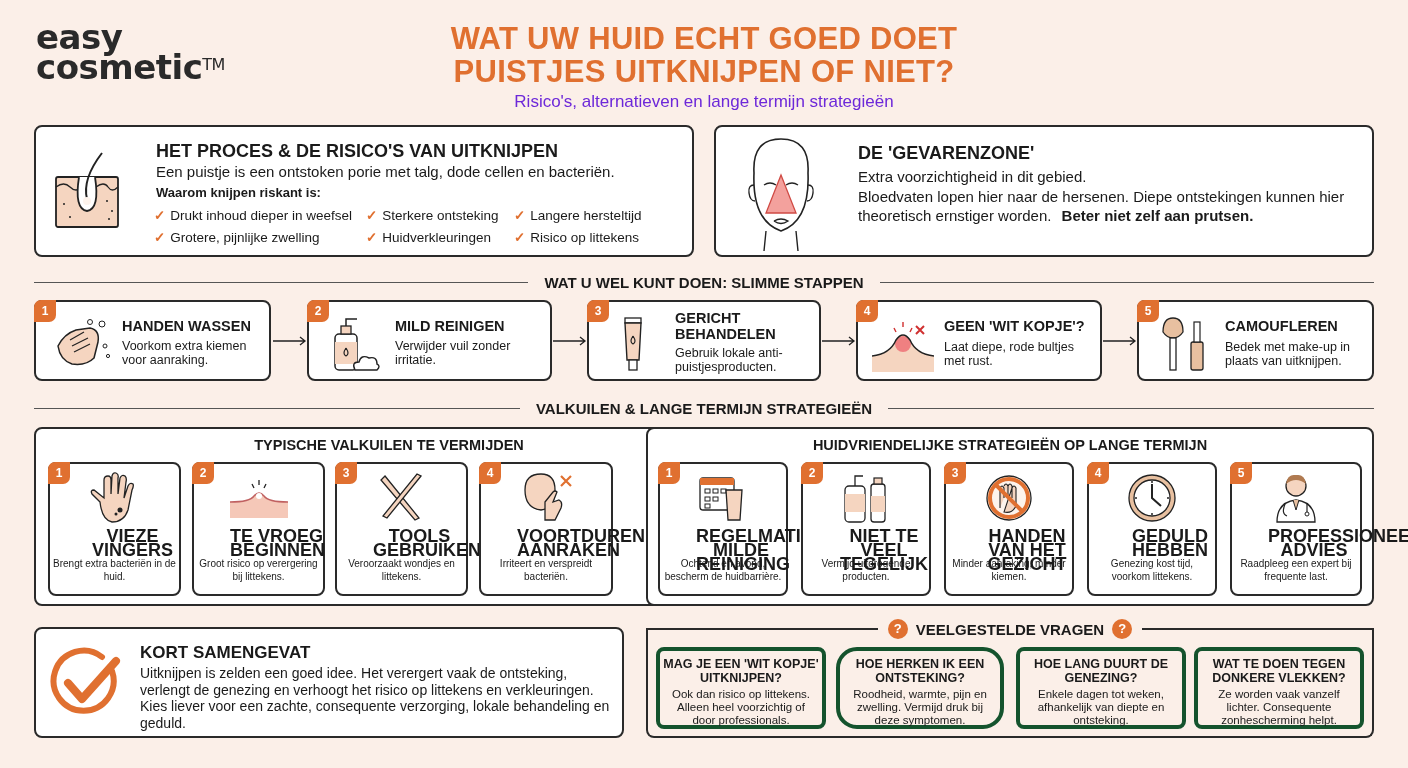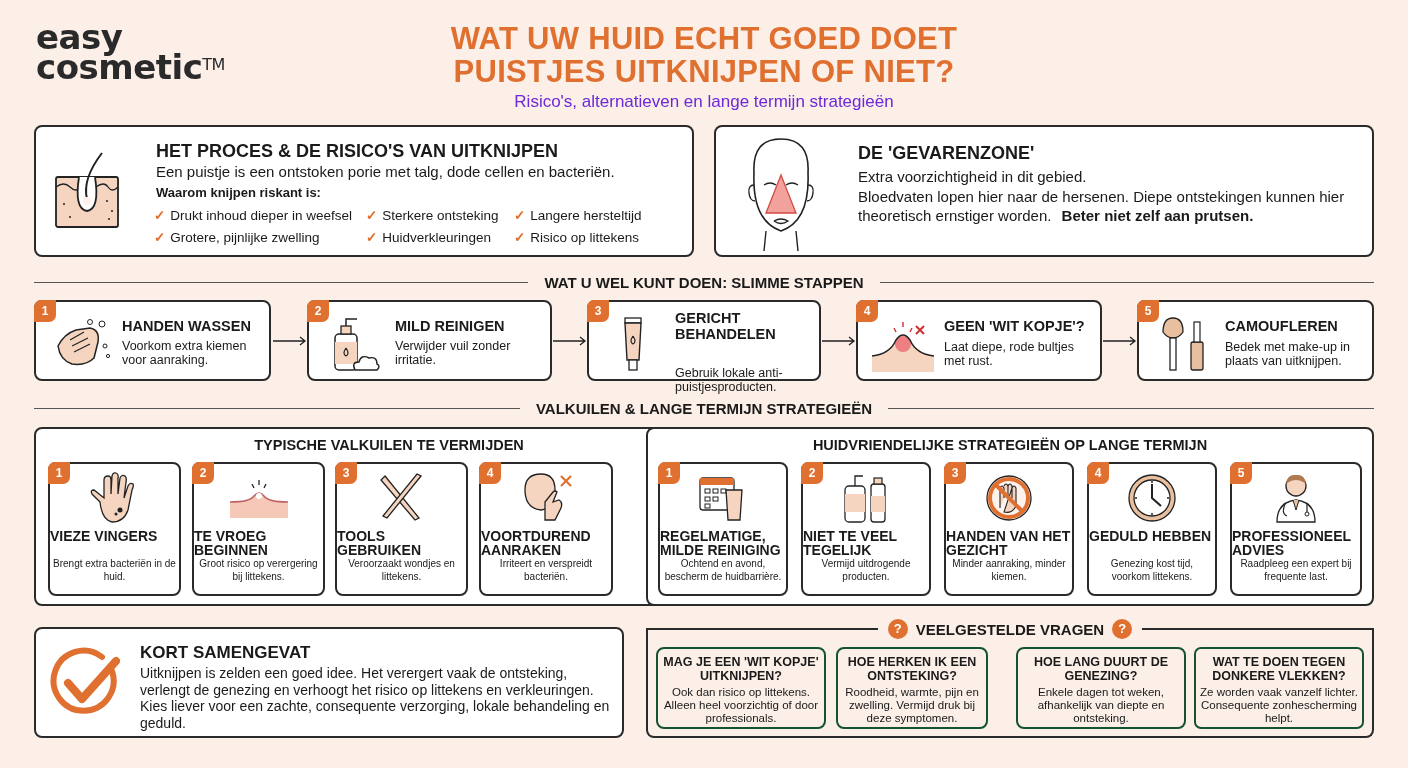--- a/index.html
+++ b/index.html
@@ -46,36 +46,36 @@
   .step h3 { position: absolute; left: 86px; font-size: 14.5px; font-weight: bold; line-height: 16px; }
   .step p { position: absolute; left: 86px; font-size: 12.5px; line-height: 14px; }
   .arrow { position: absolute; top: 336px; height: 10px; }
 
   
   .pit { left: 34px; top: 427px; width: 710px; height: 179px; }
   .strat { left: 646px; top: 427px; width: 728px; height: 179px; }
   .panel-title { position: absolute; top: 8px; left: 0; width: 100%; text-align: center; font-weight: bold; font-size: 14.5px; }
   .mini { position: absolute; top: 33px; height: 134px; background: #fff; border: 2px solid #2a2a2a; border-radius: 8px; }
   .mini .ic { position: absolute; left: 50%; transform: translateX(-50%); top: 8px; width: 58px; height: 52px; }
-  .mini h4 { position: absolute; top: 65px; left: 0; width: 100%; text-align: left; font-weight: bold; font-size: 14px; line-height: 14px; }
+  .mini h4 { position: absolute; top: 65px; left: 0; width: 100%; text-align: center; font-weight: bold; font-size: 18px; line-height: 14px; padding-left: 36px; }
   .mini p { position: absolute; top: 94px; left: 2px; right: 2px; text-align: center; font-size: 10px; line-height: 12.5px; }
 
   
   .sum { left: 34px; top: 627px; width: 590px; height: 111px; }
   .sum .ic { position: absolute; left: 14px; top: 18px; width: 76px; height: 72px; }
   .sum h2 { position: absolute; left: 104px; top: 14px; font-weight: bold; font-size: 17px; }
   .sum p { position: absolute; left: 104px; top: 36px; width: 475px; font-size: 14px; line-height: 16.5px; }
 
   
   .faq { left: 646px; top: 628px; width: 728px; height: 110px; background: transparent; }
   .faq-head { position: absolute; left: 646px; top: 618px; width: 728px; display: flex; align-items: center; height: 22px; }
   .faq-head .line { flex: 1; height: 2px; background: #2a2a2a; }
   .faq-head .lbl { display: flex; align-items: center; gap: 8px; padding: 0 10px; font-weight: bold; font-size: 15px; background: #fbefe8; }
   .qbubble { width: 20px; height: 20px; border-radius: 50%; background: #e07030; color: #fff; font-size: 13px; font-weight: bold; text-align: center; line-height: 20px; }
-  .faqbox { position: absolute; top: 647px; height: 82px; border: 2px solid #14532d; border-radius: 8px; background: #fbefe8; }
+  .faqbox { position: absolute; top: 647px; height: 82px; border: 4px solid #14532d; border-radius: 8px; background: #fbefe8; }
   .faqbox h4 { text-align: center; font-weight: bold; font-size: 12.5px; line-height: 14px; margin-top: 6px; }
   .faqbox p { text-align: center; font-size: 11.5px; line-height: 13px; margin-top: 3px; padding: 0 4px; }
 </style>
 </head>
 <body>
 
 <div class="abs logo">
   <div>easy</div>
   <div><span>cosmetic</span><sup>TM</sup></div>
 </div>
@@ -174,21 +174,21 @@
 
 <div class="card step" style="left:587px;width:234px;">
   <div class="badge">3</div>
   <svg class="ic" viewBox="0 0 62 56">
     <rect x="22" y="2" width="16" height="5" fill="#fff" stroke="#222" stroke-width="1.3"></rect>
     <path d="M22 7 H38 L36 44 H24Z" fill="#f5d5c0" stroke="#222" stroke-width="1.4"></path>
     <rect x="26" y="44" width="8" height="10" fill="#fff" stroke="#222" stroke-width="1.3"></rect>
     <path d="M30 20 q-4 6 0 8 q4 -2 0 -8" fill="none" stroke="#222" stroke-width="1.2"></path>
   </svg>
   <h3 style="top:8px;width:140px;">GERICHT BEHANDELEN</h3>
-  <p style="top:44px;width:138px;margin-top:20px;">Gebruik lokale anti-puistjesproducten.</p>
+  <p style="top:44px;width:138px;">Gebruik lokale anti-puistjesproducten.</p>
 </div>
 <svg class="arrow" style="left:822px;width:34px;" viewBox="0 0 34 10">
     <path d="M0 5 H32 M27 1 L32 5 L27 9" fill="none" stroke="#222" stroke-width="1.3"></path>
   </svg>
 
 <div class="card step" style="left:856px;width:246px;">
   <div class="badge">4</div>
   <svg class="ic" viewBox="0 0 62 56">
     <path d="M0 40 Q18 38 24 24 Q31 14 38 24 Q44 38 62 40 V56 H0Z" fill="#f5d5c0"></path>
     <circle cx="31" cy="28" r="8" fill="#ee6a70" opacity="0.8"></circle>
@@ -366,24 +366,24 @@
     <span>VEELGESTELDE VRAGEN</span>
     <span class="qbubble">?</span>
   </div>
   <div class="line"></div>
 </div>
 
 <div class="faqbox" style="left:656px;width:170px;">
   <h4>MAG JE EEN 'WIT KOPJE' UITKNIJPEN?</h4>
   <p>Ook dan risico op littekens. Alleen heel voorzichtig of door professionals.</p>
 </div>
-<div class="faqbox" style="left:836px;width:152px;">
+<div class="faqbox" style="left:836px;width:168px;border-radius:21px;">
   <h4>HOE HERKEN IK EEN ONTSTEKING?</h4>
   <p>Roodheid, warmte, pijn en zwelling. Vermijd druk bij deze symptomen.</p>
 </div>
 <div class="faqbox" style="left:1016px;width:170px;">
   <h4>HOE LANG DUURT DE GENEZING?</h4>
   <p>Enkele dagen tot weken, afhankelijk van diepte en ontsteking.</p>
 </div>
-<div class="faqbox" style="left:1194px;width:170px;border-radius:7px;">
+<div class="faqbox" style="left:1194px;width:170px;">
   <h4>WAT TE DOEN TEGEN DONKERE VLEKKEN?</h4>
   <p>Ze worden vaak vanzelf lichter. Consequente zonhescherming helpt.</p>
 </div>
 
 </body></html>

